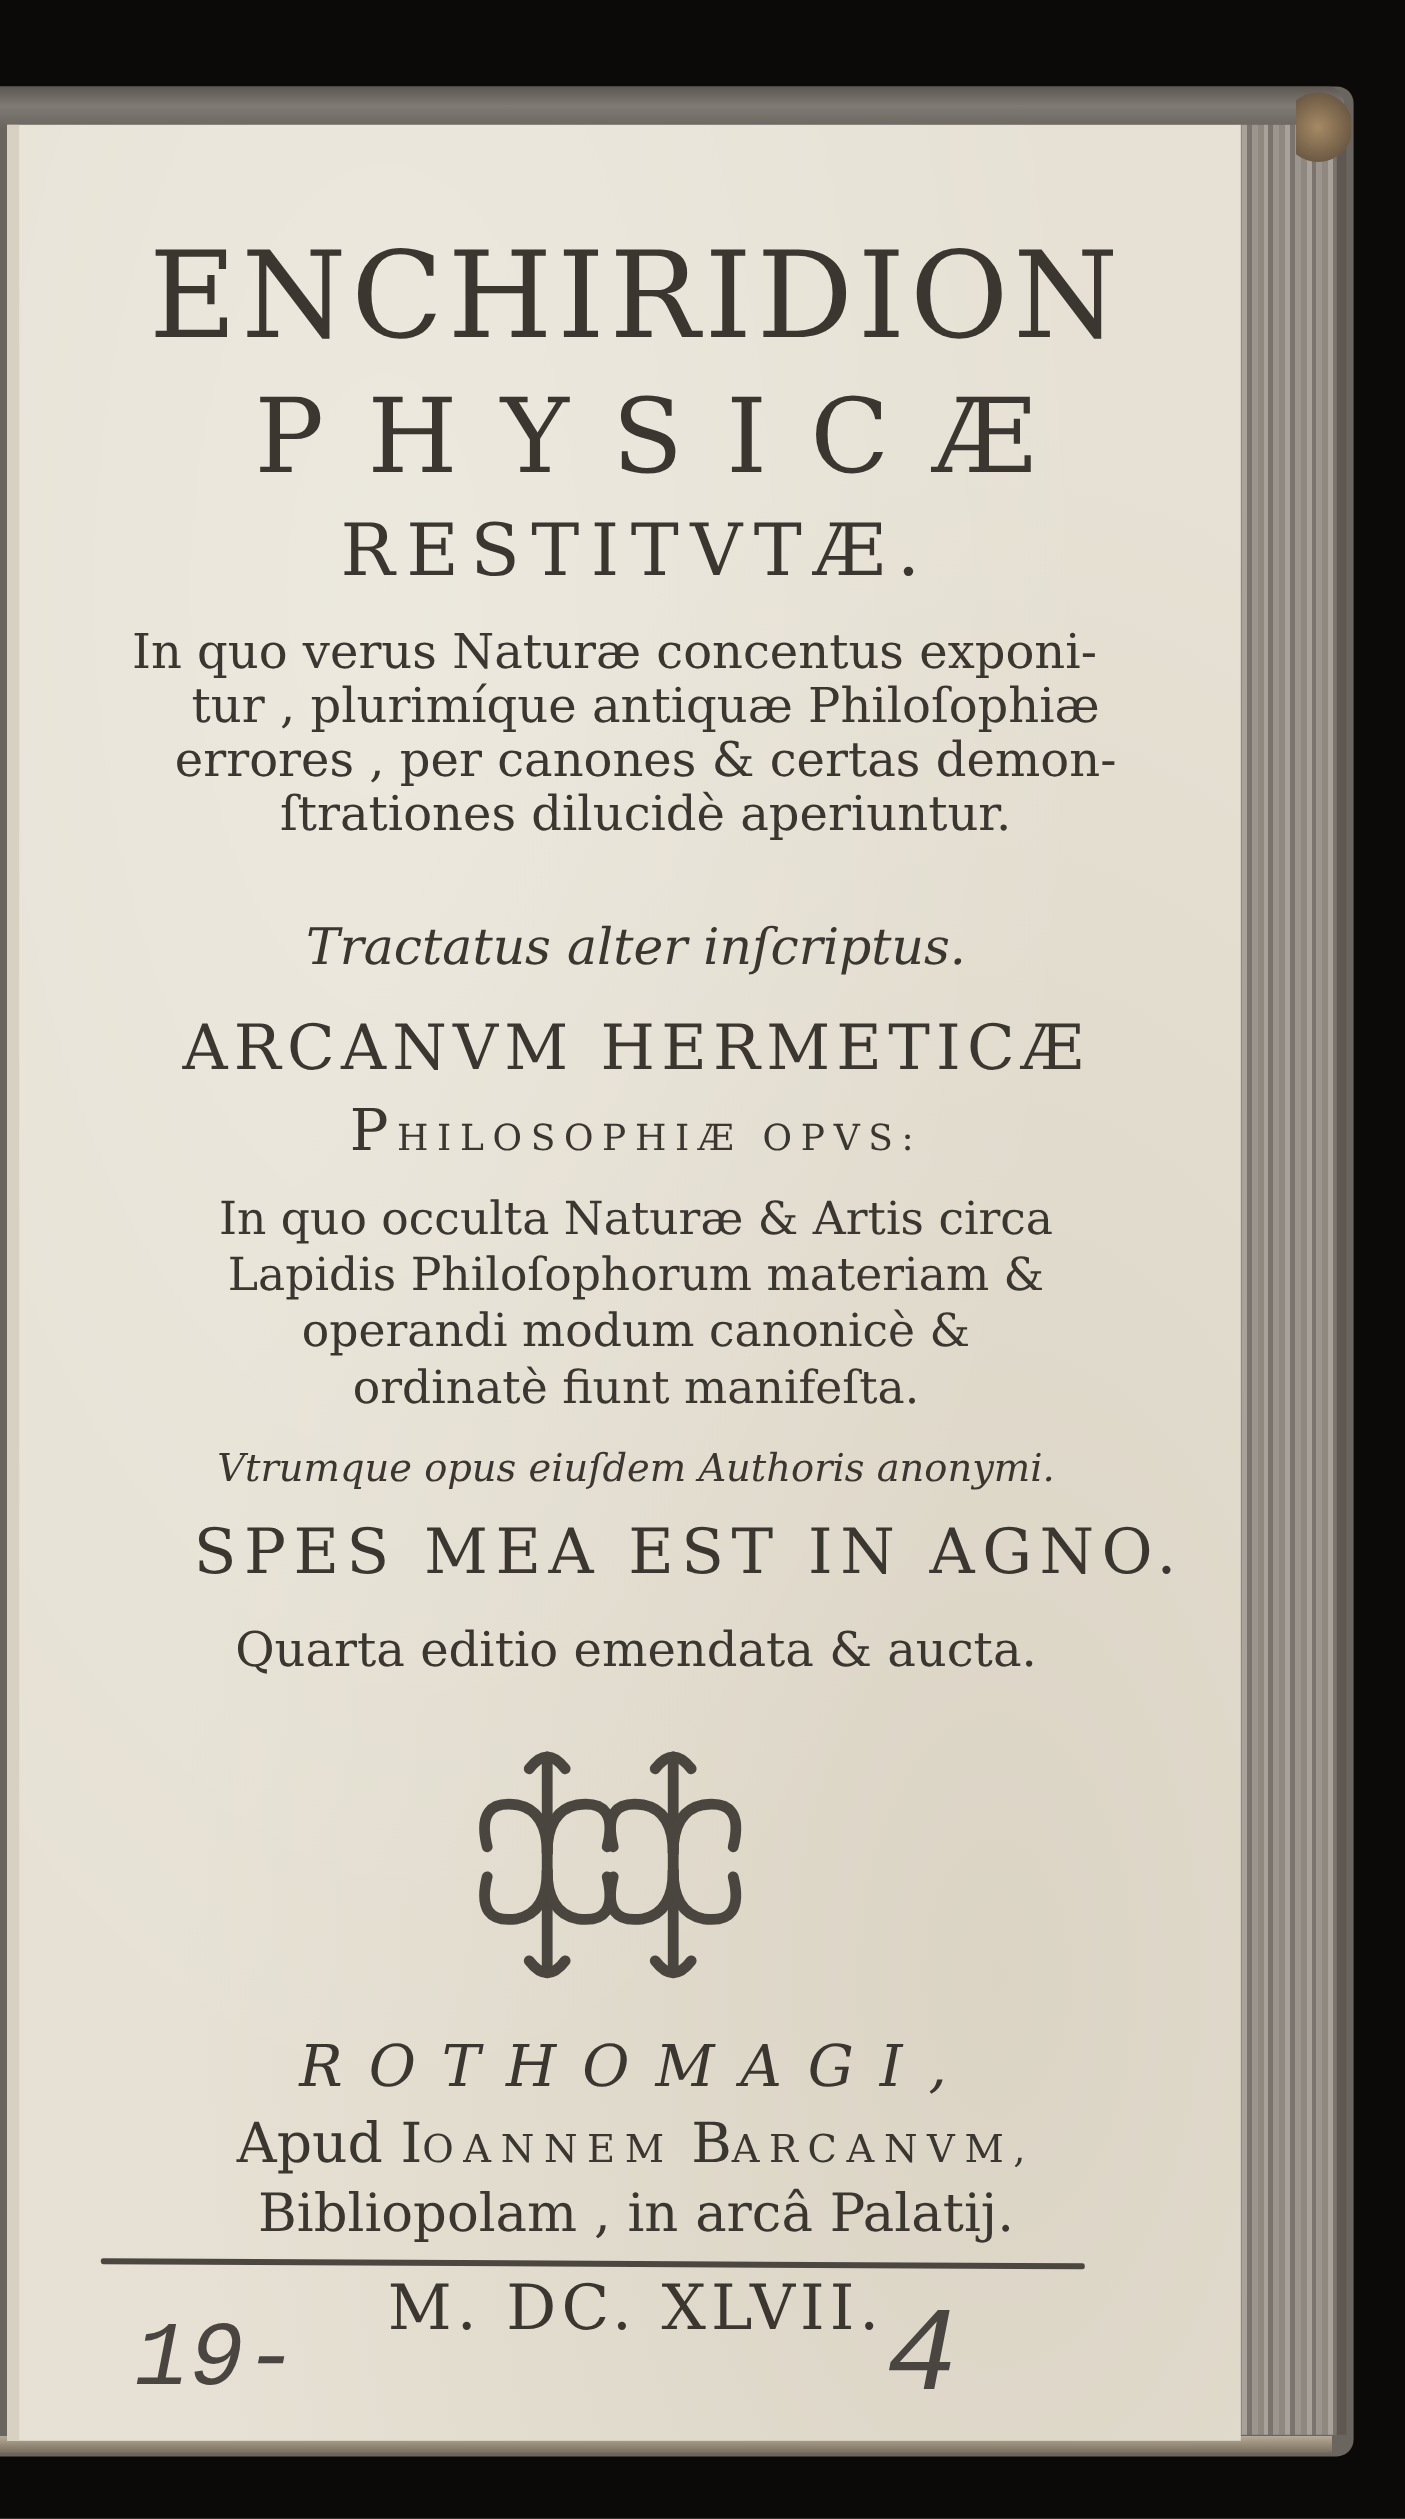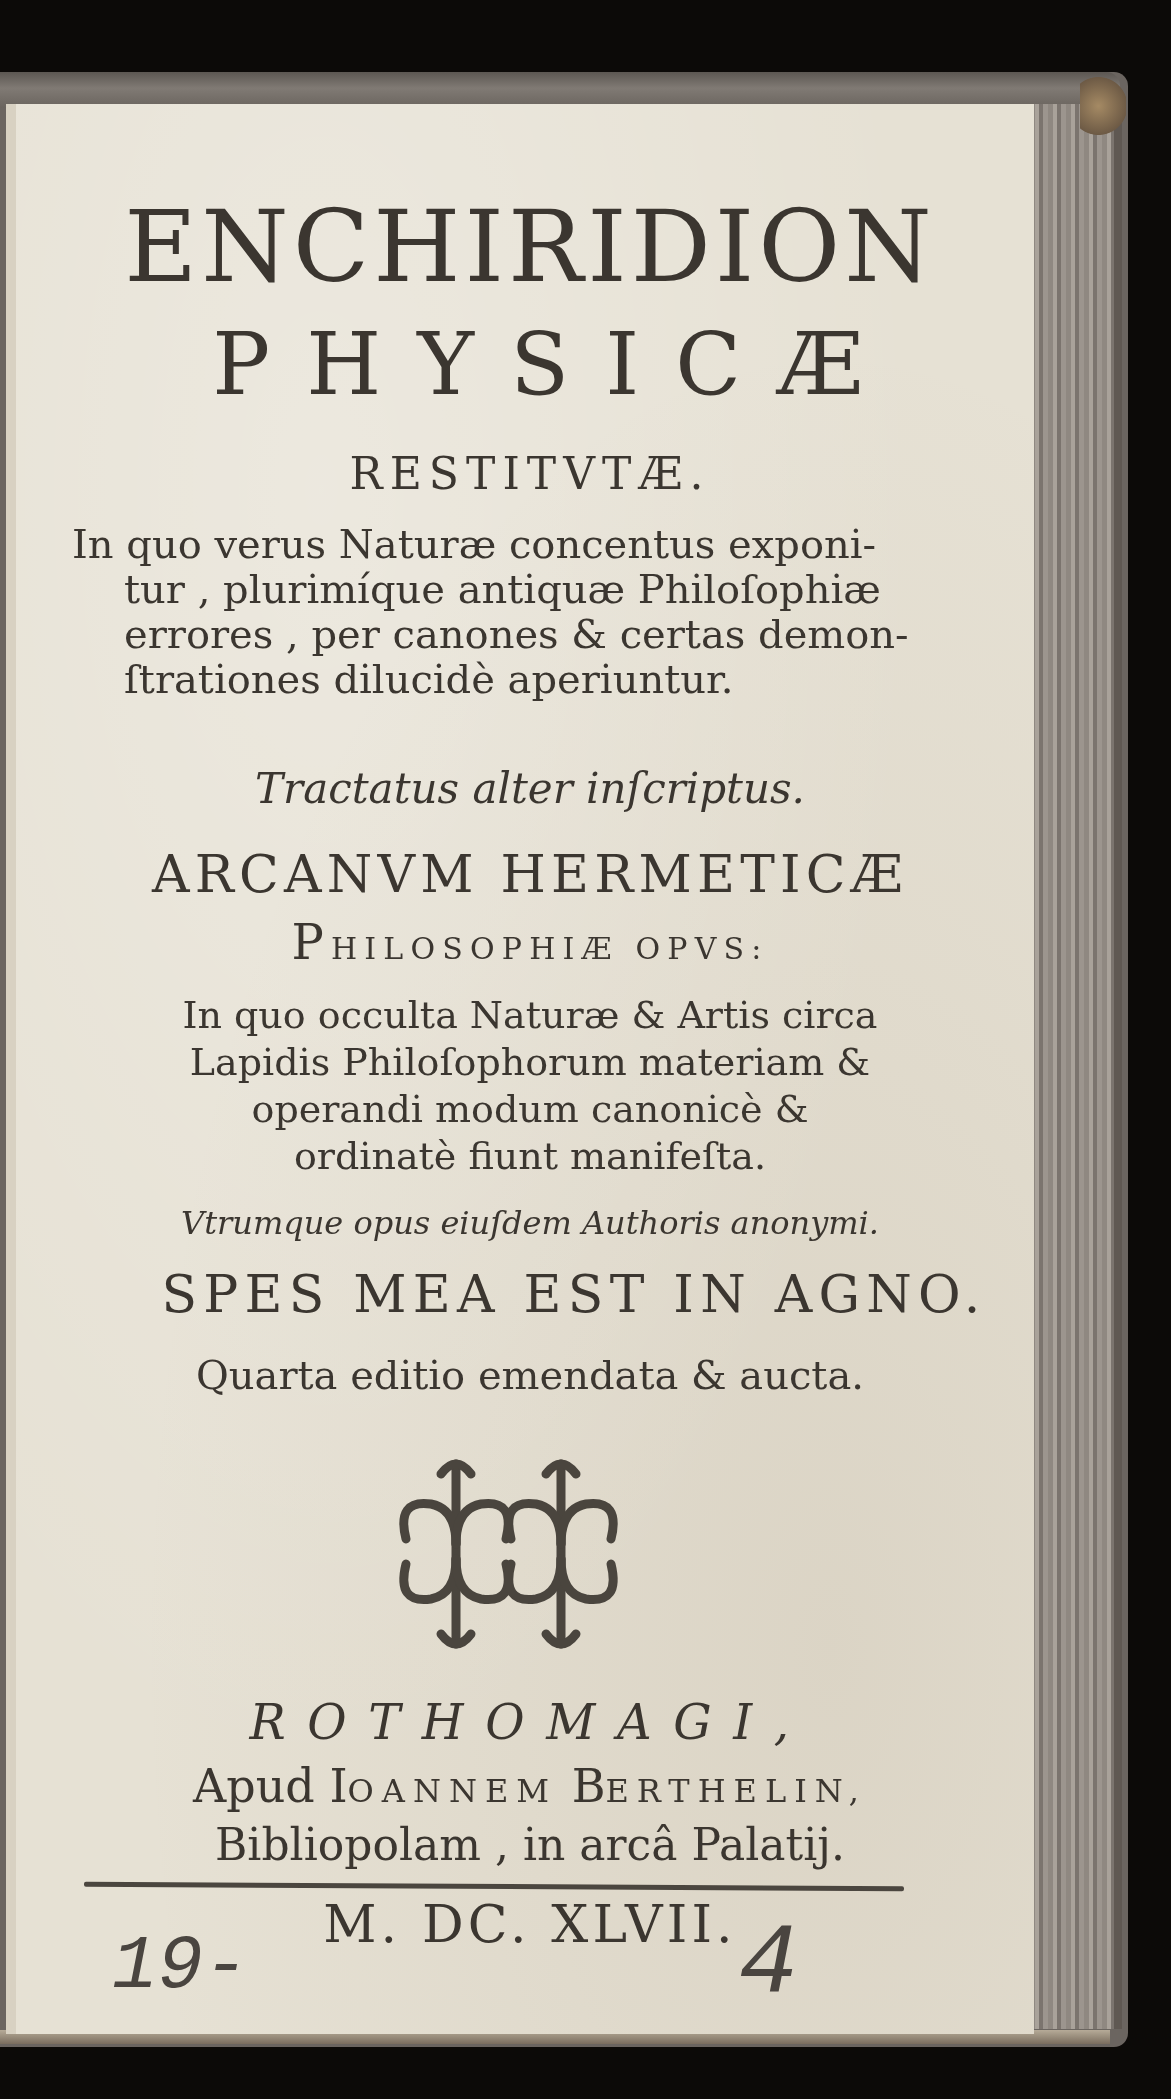--- a/index.html
+++ b/index.html
@@ -37,22 +37,22 @@
     border-left:10px solid #d8d1c2;
     box-sizing:border-box;
   }
   .cover-bottom {
     position:absolute; left:0; top:2030px; width:1110px; height:14px;
     background:linear-gradient(#b6ab98,#7a6d5e);
   }
   .line { position:absolute; left:0; width:1028px; text-align:center; white-space:nowrap; }
   .t1 { top:84px;  font-size:100px; letter-spacing:.04em; }
   .t2 { top:210px; font-size:86px;  letter-spacing:.42em; padding-left:.3em; }
-  .t3 { top:320px; font-size:44px;  letter-spacing:.16em;margin-top:24px; }
-  .body { font-size:40px; line-height:45px; text-align:left; }
+  .t3 { top:320px; font-size:60px;  letter-spacing:.16em; }
+  .body { font-size:40px; line-height:45px; text-align:center; }
   .p1 { top:418px; left:56px; width:880px; }
   .p1 .indent { padding-left:52px; }
   .ital { font-style:italic; }
   .t4 { top:660px; font-size:42px; }
   .t5 { top:740px; font-size:52px; letter-spacing:.1em; }
   .t6 { top:810px; font-size:48px; letter-spacing:.15em; }
   .t6 .small { font-size:30px; }
   .p2 { top:888px; font-size:38px; line-height:47px; text-align:center; }
   .t7 { top:1100px; font-size:32px; }
   .t8 { top:1160px; font-size:52px; letter-spacing:.12em;margin-left:44px; }
@@ -119,20 +119,20 @@
       <path d="M55 30 q15 -20 30 0"></path>
       <path d="M20 95 q-10 -40 25 -35 q25 5 25 40"></path>
       <path d="M120 95 q10 -40 -25 -35 q-25 5 -25 40"></path>
       <path d="M20 120 q-10 40 25 35 q25 -5 25 -40"></path>
       <path d="M120 120 q10 40 -25 35 q-25 -5 -25 -40"></path>
       <path d="M55 190 q15 20 30 0"></path>
     </g>
   </svg>
 
   <div class="line t10 ital">ROTHOMAGI,</div>
-  <div class="line t11"><span>Apud I</span><span class="small">OANNEM</span> <span>B</span><span class="small">ERTHELIN,</span></div>
+  <div class="line t11"><span>Apud I</span><span class="small">OANNEM</span> <span>B</span><span class="small">ARCANVM,</span></div>
   <div class="line t12">Bibliopolam , in arcâ Palatij.</div>
   <div class="rule"></div>
   <div class="line t13">M. DC. XLVII.</div>
 
   <div class="hand h1">19-</div>
   <div class="hand h2">4</div>
 </div>
 
 </body></html>

